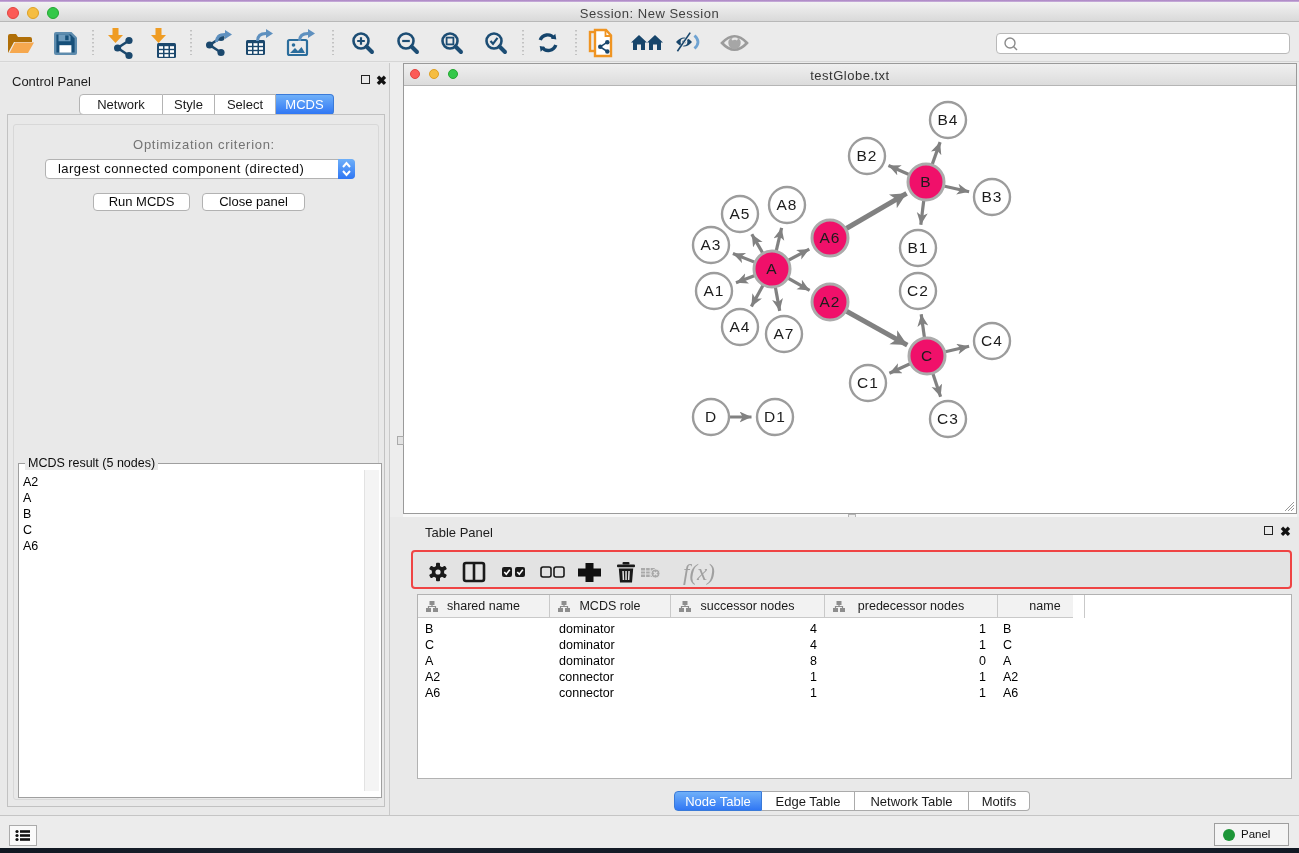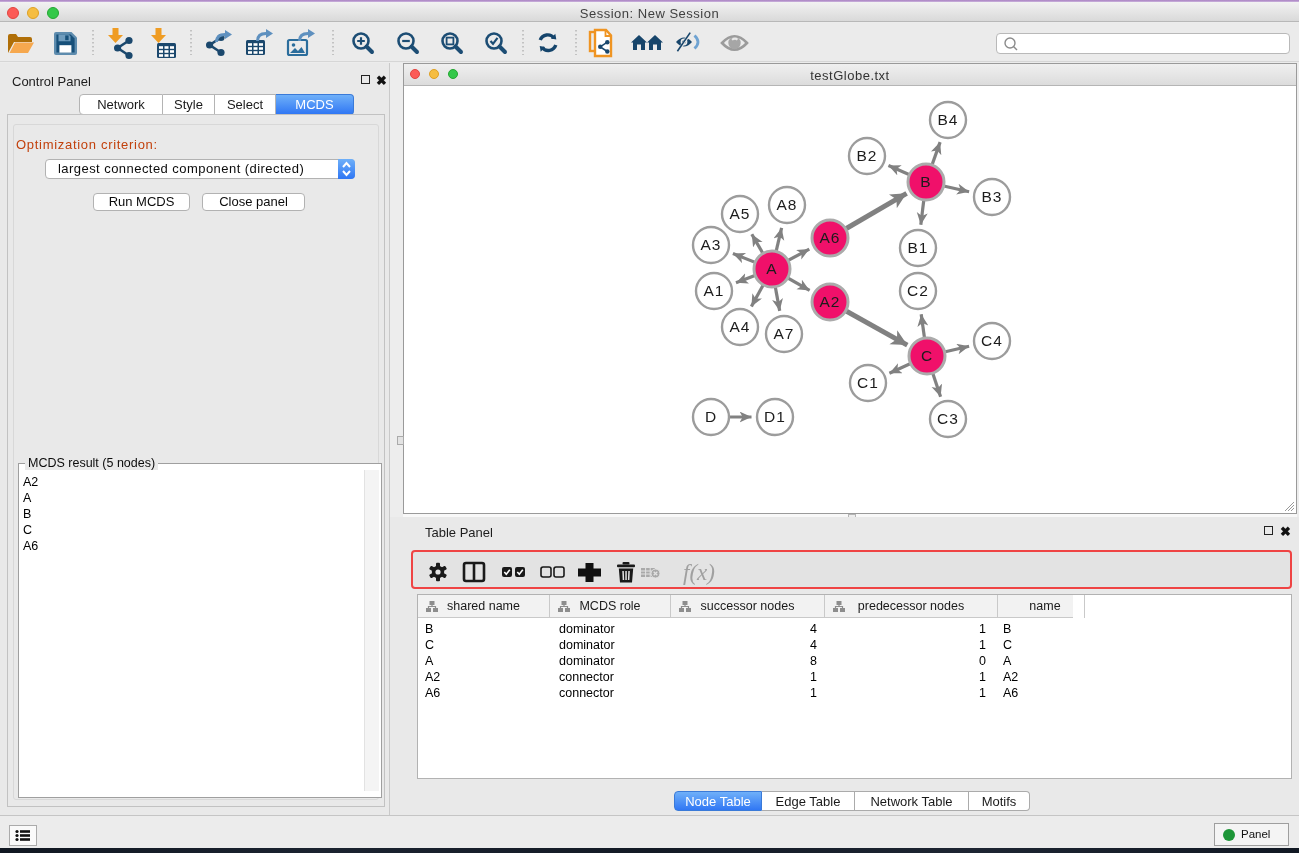--- a/index.html
+++ b/index.html
@@ -29,21 +29,21 @@
 #cptabs { position:absolute; left:79px; top:31px; height:21px; display:flex; font-size:13px; }
 #cptabs .tab { height:21px; line-height:20px; background:#fff; text-align:center;
   border:1px solid #b4b4b4; border-left:none; color:#1a1a1a; }
 #cptabs .tab:first-child { border-left:1px solid #b4b4b4; border-radius:4px 0 0 4px; }
 #cptabs .tab.active { background:linear-gradient(#6fb0f9,#3077f4); color:#fff;
   border-color:#3a7ad8; border-radius:0 4px 4px 0; }
 #cpcontent { position:absolute; left:7px; top:51px; width:378px; height:693px;
   border:1px solid #c2c2c2; background:#e9e9e9; }
 #cpinner { position:absolute; left:5px; top:9px; width:366px; height:676px;
   border:1px solid #d8d8d8; border-radius:3px; }
-#optlabel { position:absolute; left:8px; top:22px; width:100%; text-align:left; font-size:13px; color:#c2410c; letter-spacing:0.7px; }
+#optlabel { position:absolute; left:8px; top:22px; width:100%; text-align:center; font-size:13px; color:#737373; letter-spacing:0.7px; }
 #combo { position:absolute; left:37px; top:44px; width:310px; height:20px; background:#fff;
   border:1px solid #b2b2b2; border-radius:4px; font-size:13px; color:#0c0c0c; line-height:18px;
   padding-left:12px; letter-spacing:0.45px; }
 #combo .step { position:absolute; right:-1px; top:-1px; width:17px; height:20px;
   background:linear-gradient(#6fb0f9,#2e76f4); border-radius:0 4px 4px 0; }
 .btn { position:absolute; top:78px; height:18px; background:#fff; border:1px solid #b2b2b2;
   border-radius:4px; font-size:13px; color:#0c0c0c; text-align:center; line-height:16px; }
 #fieldset { position:absolute; left:10px; top:348px; width:364px; height:335px;
   border:1px solid #9f9f9f; }
 #fslegend { position:absolute; left:6px; top:-8px; background:#e9e9e9; padding:0 3px;
@@ -250,21 +250,21 @@
   </div>
   <div id="desktop"></div>
   <div id="cpanel">
     <div class="ptitle">Control Panel</div>
     <div class="pbtns" style="left:361px; top:12px; width:9px; height:9px; border:1.5px solid #222;"></div>
     <div class="pbtns" style="left:376px; top:10px; font-weight:bold; font-size:13px;">✖</div>
     <div id="cptabs">
       <div class="tab" style="width:84px;">Network</div>
         <div class="tab" style="width:52px;">Style</div>
         <div class="tab" style="width:61px;">Select</div>
-        <div class="tab active" style="width:78px;">MCDS</div>
+        <div class="tab active" style="width:58px;">MCDS</div>
     </div>
     <div id="cpcontent">
       <div id="cpinner"></div>
       <div id="optlabel">Optimization criterion:</div>
       <div id="combo">largest connected component (directed)
         <div class="step"><svg width="17" height="20">
               <path d="M5,8 L8.5,4 L12,8 M5,12 L8.5,16 L12,12" fill="none" stroke="#fff" stroke-width="2"></path>
             </svg></div>
       </div>
       <div class="btn" style="left:85px; width:97px;">Run MCDS</div>

